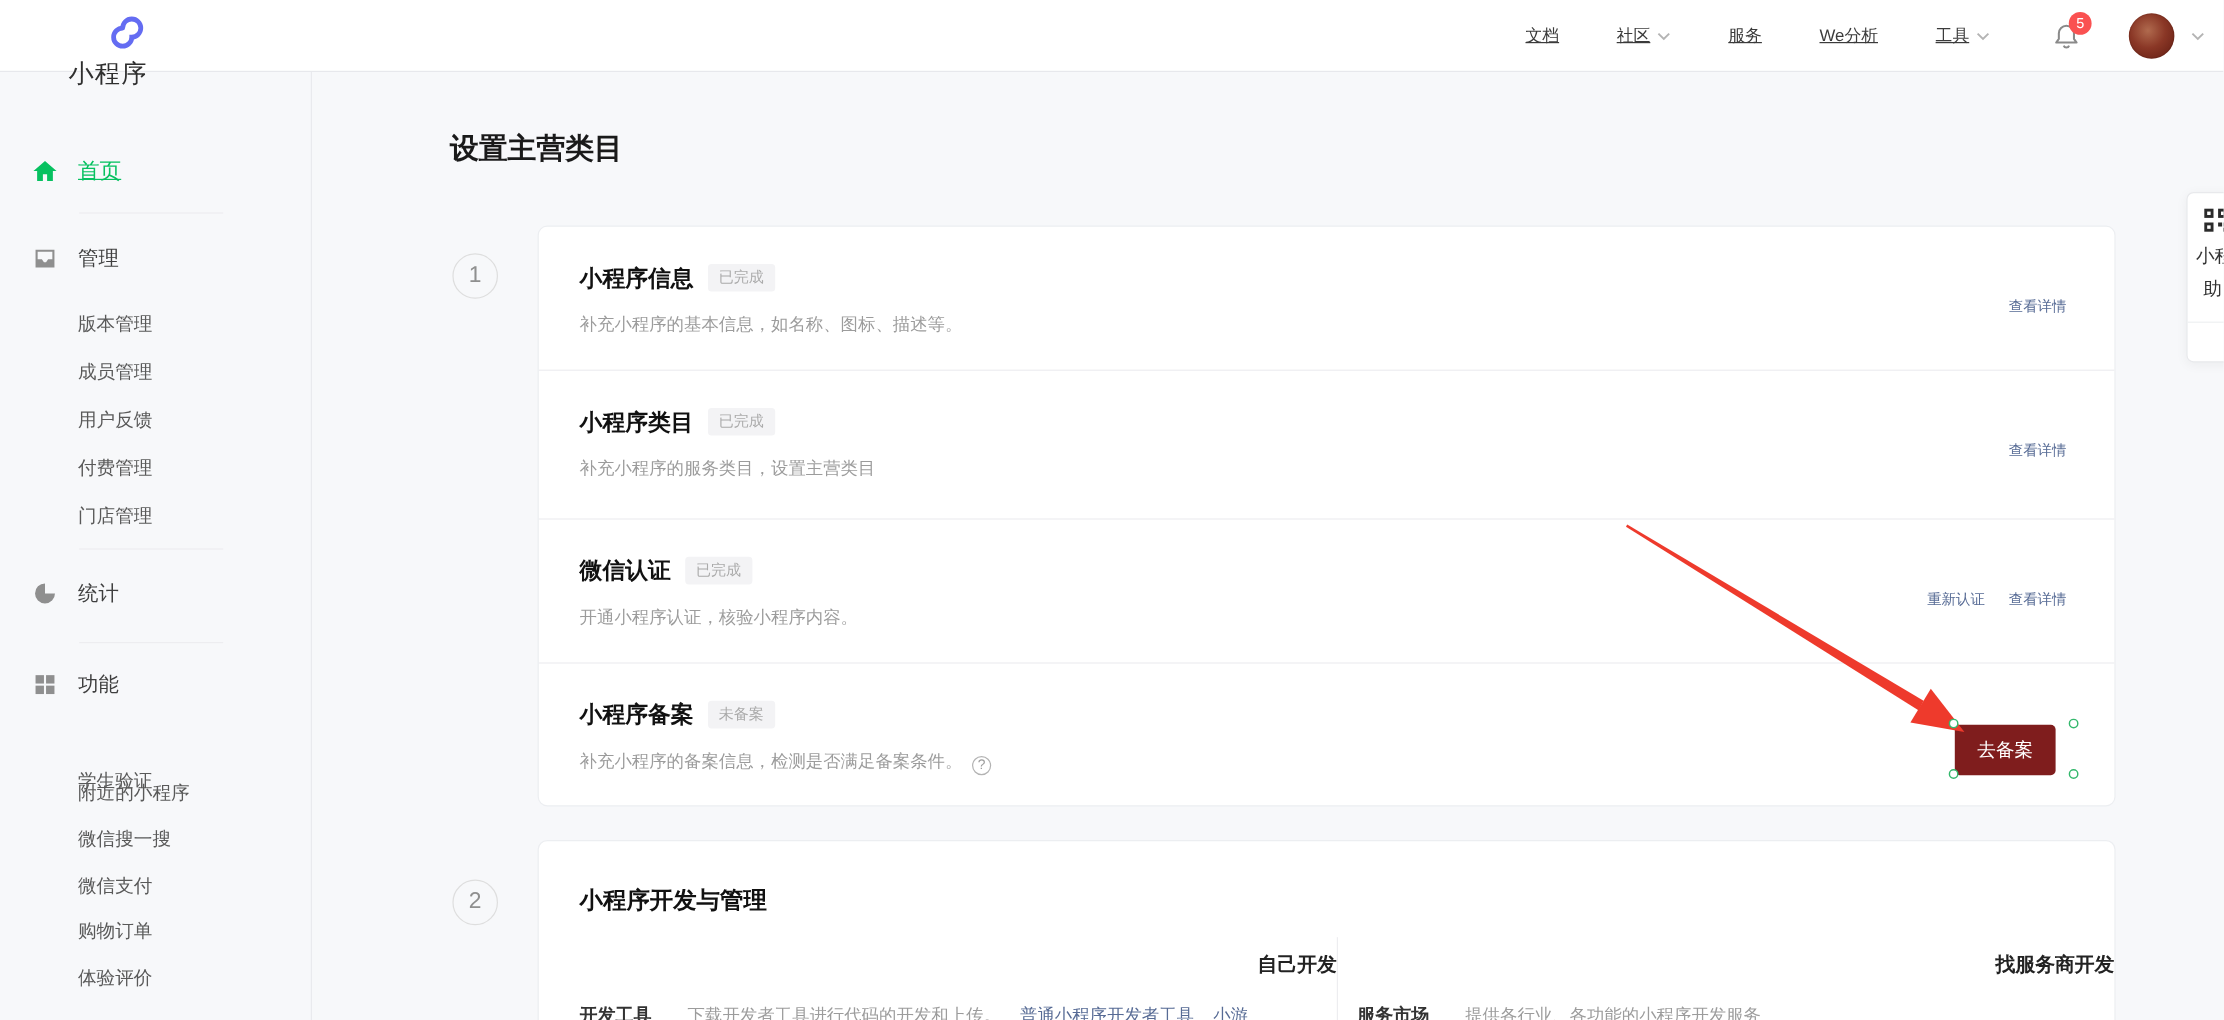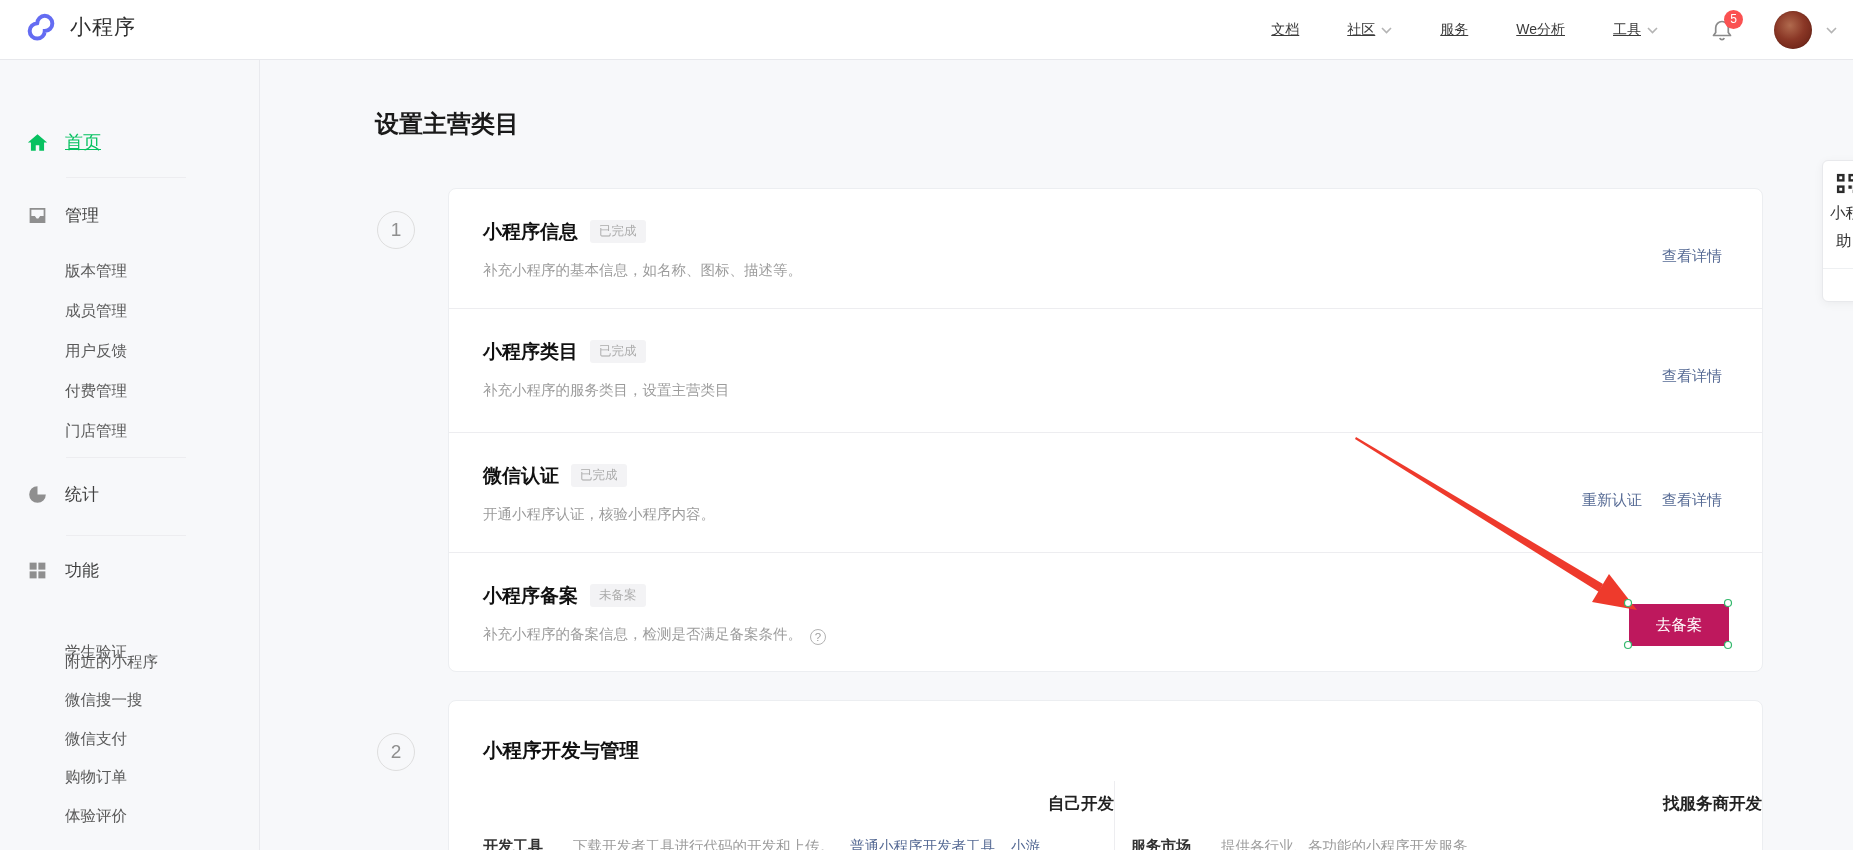--- a/index.html
+++ b/index.html
@@ -4,21 +4,21 @@
 <style>
   * { margin:0; padding:0; box-sizing:border-box; }
   html,body { width:1853px; height:850px; }
   body {
     position:relative; overflow:hidden; background:#f7f8fa;
     font-family:"Liberation Sans","DejaVu Sans",sans-serif; color:#333;
   }
   
   .topbar { position:absolute; left:0; top:0; width:1853px; height:60px;
             background:#fff; border-bottom:1px solid #e7e8ec; z-index:50; }
-  .logo-wrap { position:absolute; left:24px; top:13px; display:flex; align-items:flex-start; }
+  .logo-wrap { position:absolute; left:45px; top:13px; display:flex; align-items:flex-end;flex-direction:column; }
   .logo-svg { width:34px; height:34px; }
   .logo-text { margin-left:12px; font-size:21px; color:#2f2f2f; letter-spacing:1px; }
   .topnav { position:absolute; right:16px; top:0; height:60px; display:flex; align-items:center; }
   .nav-item { font-size:14px; color:#3b3b3b; cursor:pointer; display:flex; align-items:center;text-decoration:underline; }
   .nav-item + .nav-item { margin-left:48px; }
   .chev { width:11px; height:7px; margin-left:6px; }
   .bell-wrap { position:relative; margin-left:52px; cursor:pointer; }
   .bell-svg { width:24px; height:26px; display:block; }
   .nav-badge { position:absolute; top:-7px; left:14px; min-width:19px; height:19px;
     background:#fa5151; color:#fff; font-size:12px; line-height:19px; text-align:center;
@@ -47,26 +47,26 @@
   .card1 { top:128px; height:484px; }
   .card2 { top:640px; height:260px; }
   .sec { position:relative; }
   .sec-border { border-bottom:1px solid #ededf0; }
   .sec-title { position:absolute; left:34px; top:30px; font-size:19px; font-weight:700; color:#111;
     white-space:nowrap; }
   .sec-badge { display:inline-block; margin-left:12px; position:relative; top:-3px;
     font-size:12.5px; font-weight:400; color:#ababab; background:#f3f3f5; padding:3px 9px; border-radius:3px; }
   .sec-desc { position:absolute; left:34px; top:72px; font-size:14.5px; color:#9c9c9c; white-space:nowrap; }
   .sec-links { position:absolute; right:40px; top:58px; display:flex; gap:20px; }
-  .blue-link { color:#576b95; font-size:15px; cursor:pointer; white-space:nowrap; }
+  .blue-link { color:#576b95; font-size:12px; cursor:pointer; white-space:nowrap; }
   .help-circle { display:inline-block; width:16px; height:16px; border:1px solid #b3b3b3; border-radius:50%;
     font-size:11.5px; line-height:15px; text-align:center; color:#9e9e9e; margin-left:8px;
     vertical-align:-2px; cursor:pointer; }
-  .go-beian { position:absolute; left:1180px; top:415px; width:100px; height:42px;
-    background:#be185d; color:#fff; font-size:15.5px; border:none; border-radius:4px; cursor:pointer;
+  .go-beian { position:absolute; left:1180px; top:415px; width:84px; height:42px;
+    background:#7f1d1d; color:#fff; font-size:15.5px; border:none; border-radius:4px; cursor:pointer;
     font-family:inherit; }
   
   .c2-title { position:absolute; left:34px; top:36px; font-size:19.5px; font-weight:700; color:#111; }
   .c2-col { position:absolute; top:80px; bottom:0; }
   .c2-left { left:0; width:665px; }
   .c2-right { left:665px; right:0; border-left:1px solid #ededf0; }
   .c2-header { text-align:right; margin-top:12px; font-size:16.5px; font-weight:700; color:#222; }
   .c2-row { position:absolute; top:56px; display:flex; align-items:flex-start; white-space:nowrap; }
   .c2-row-left { left:34px; }
   .c2-row-right { left:16px; }

